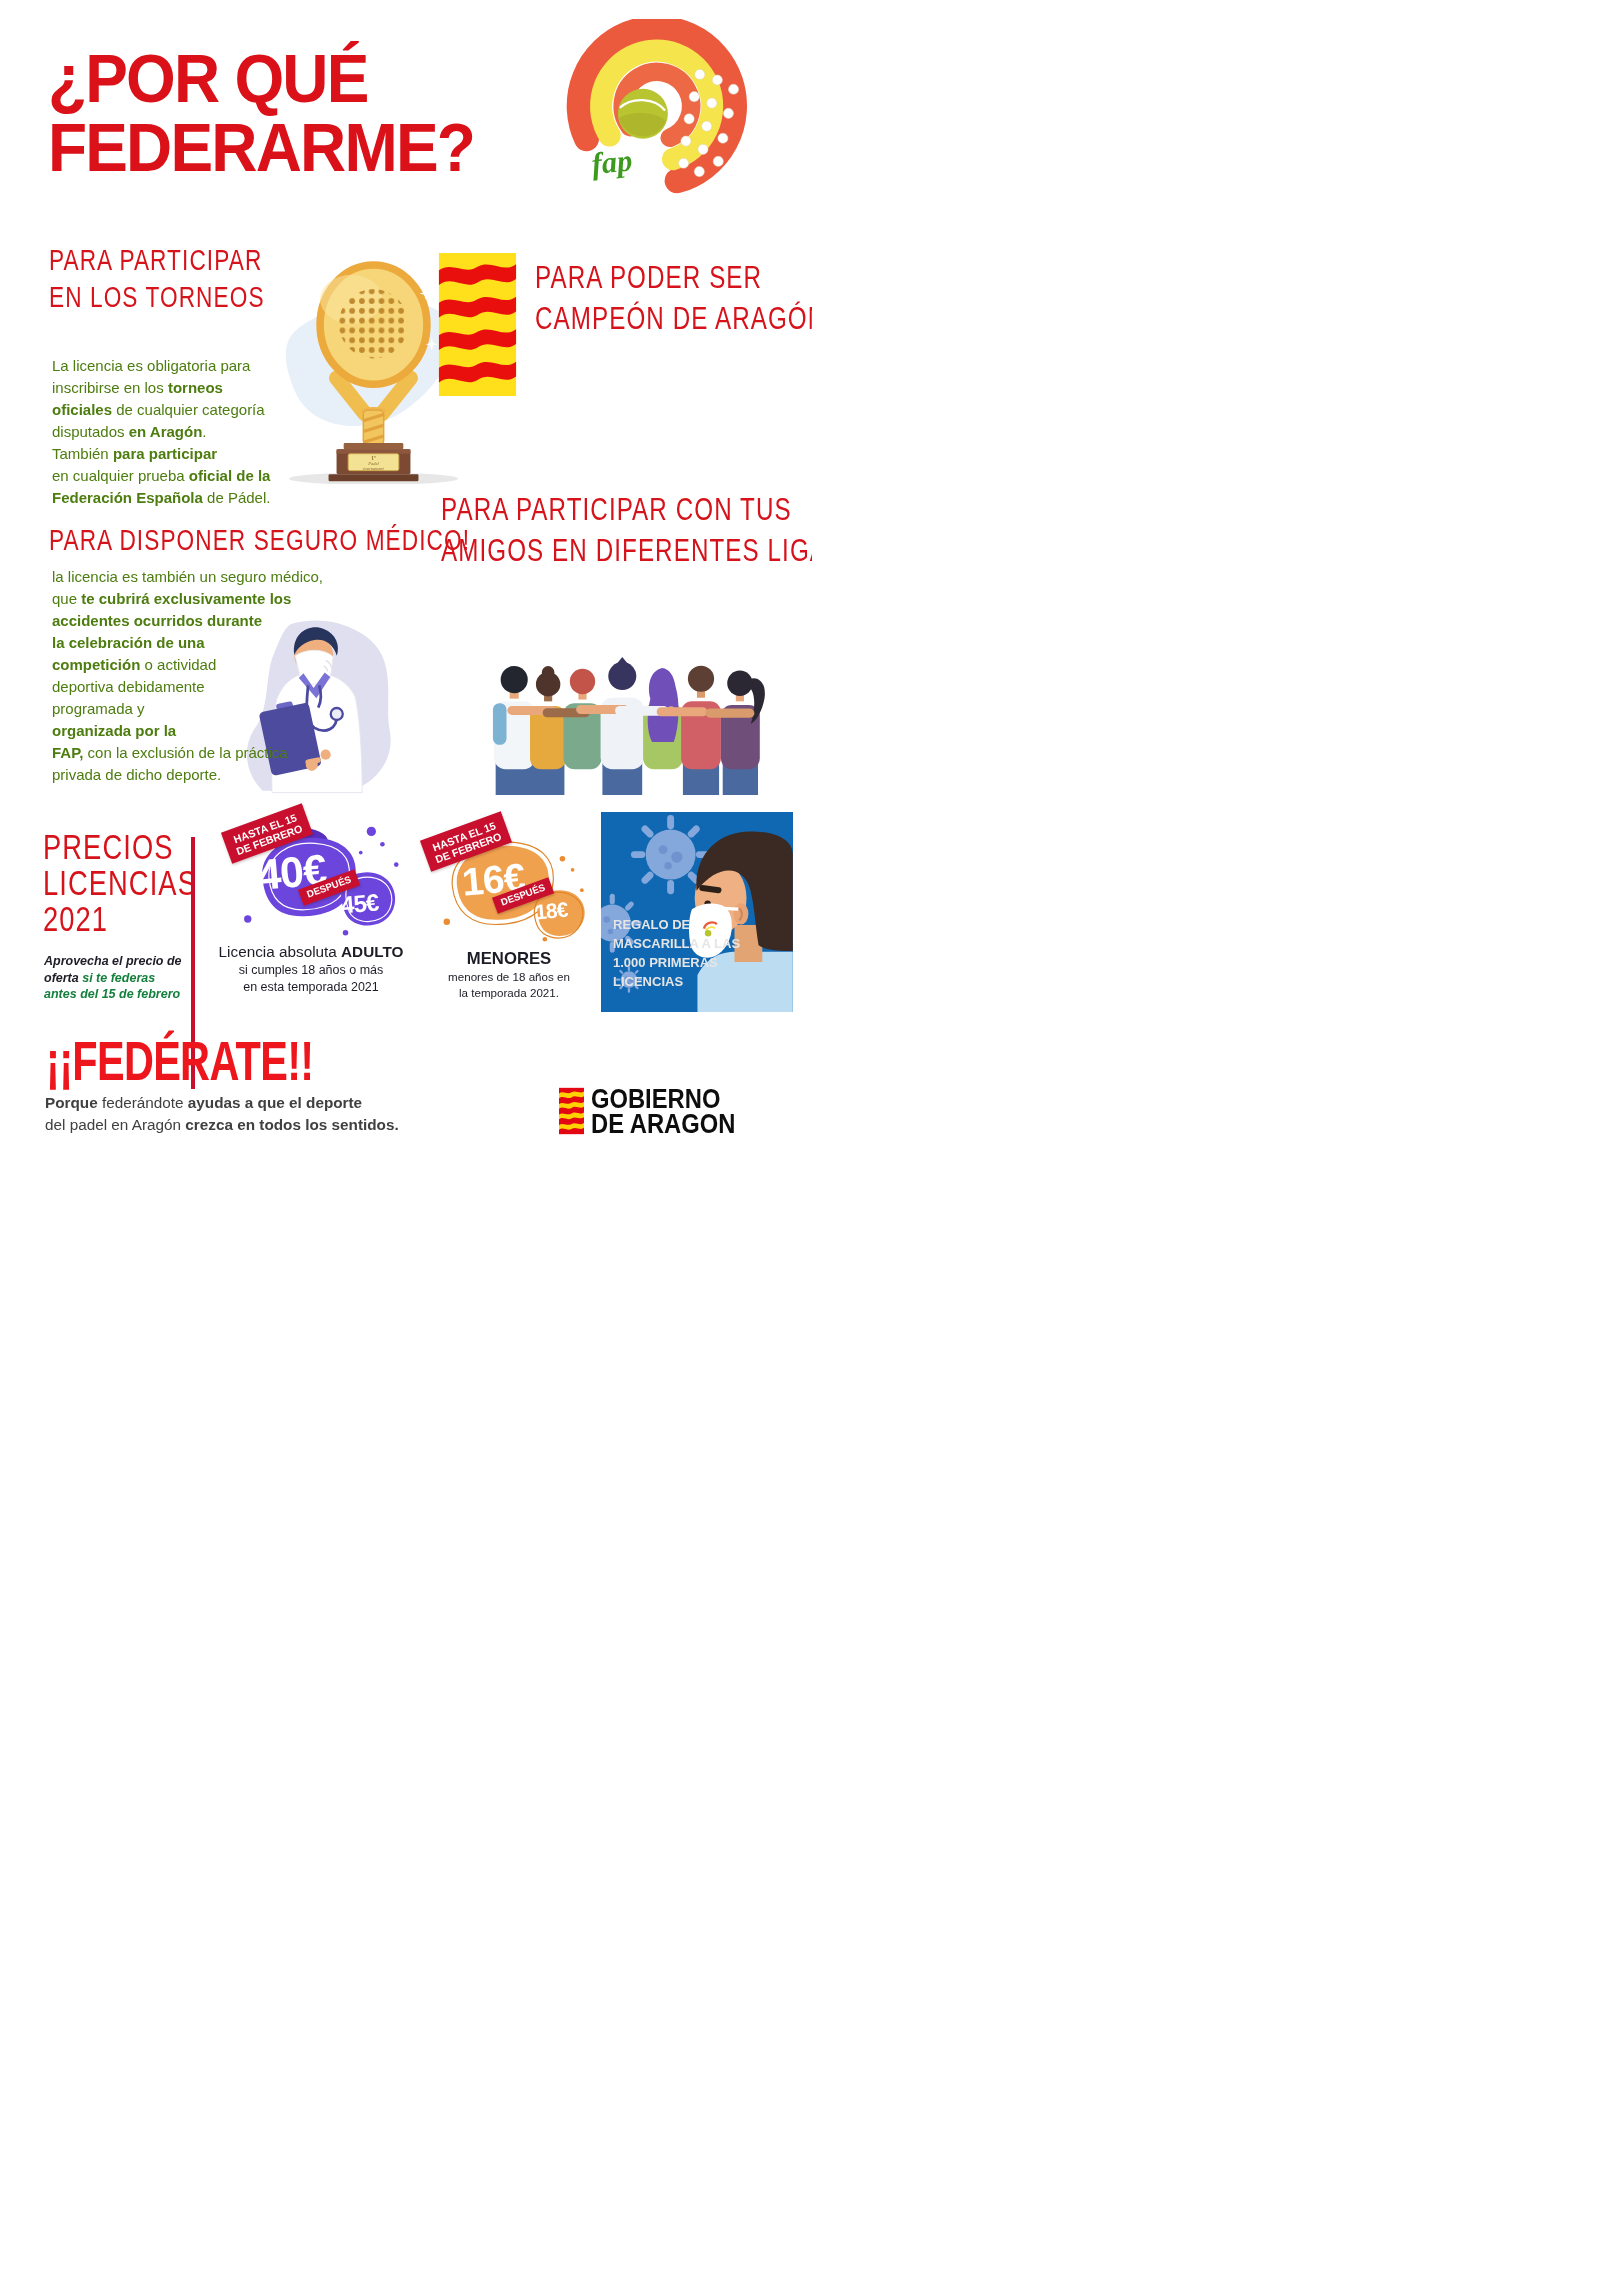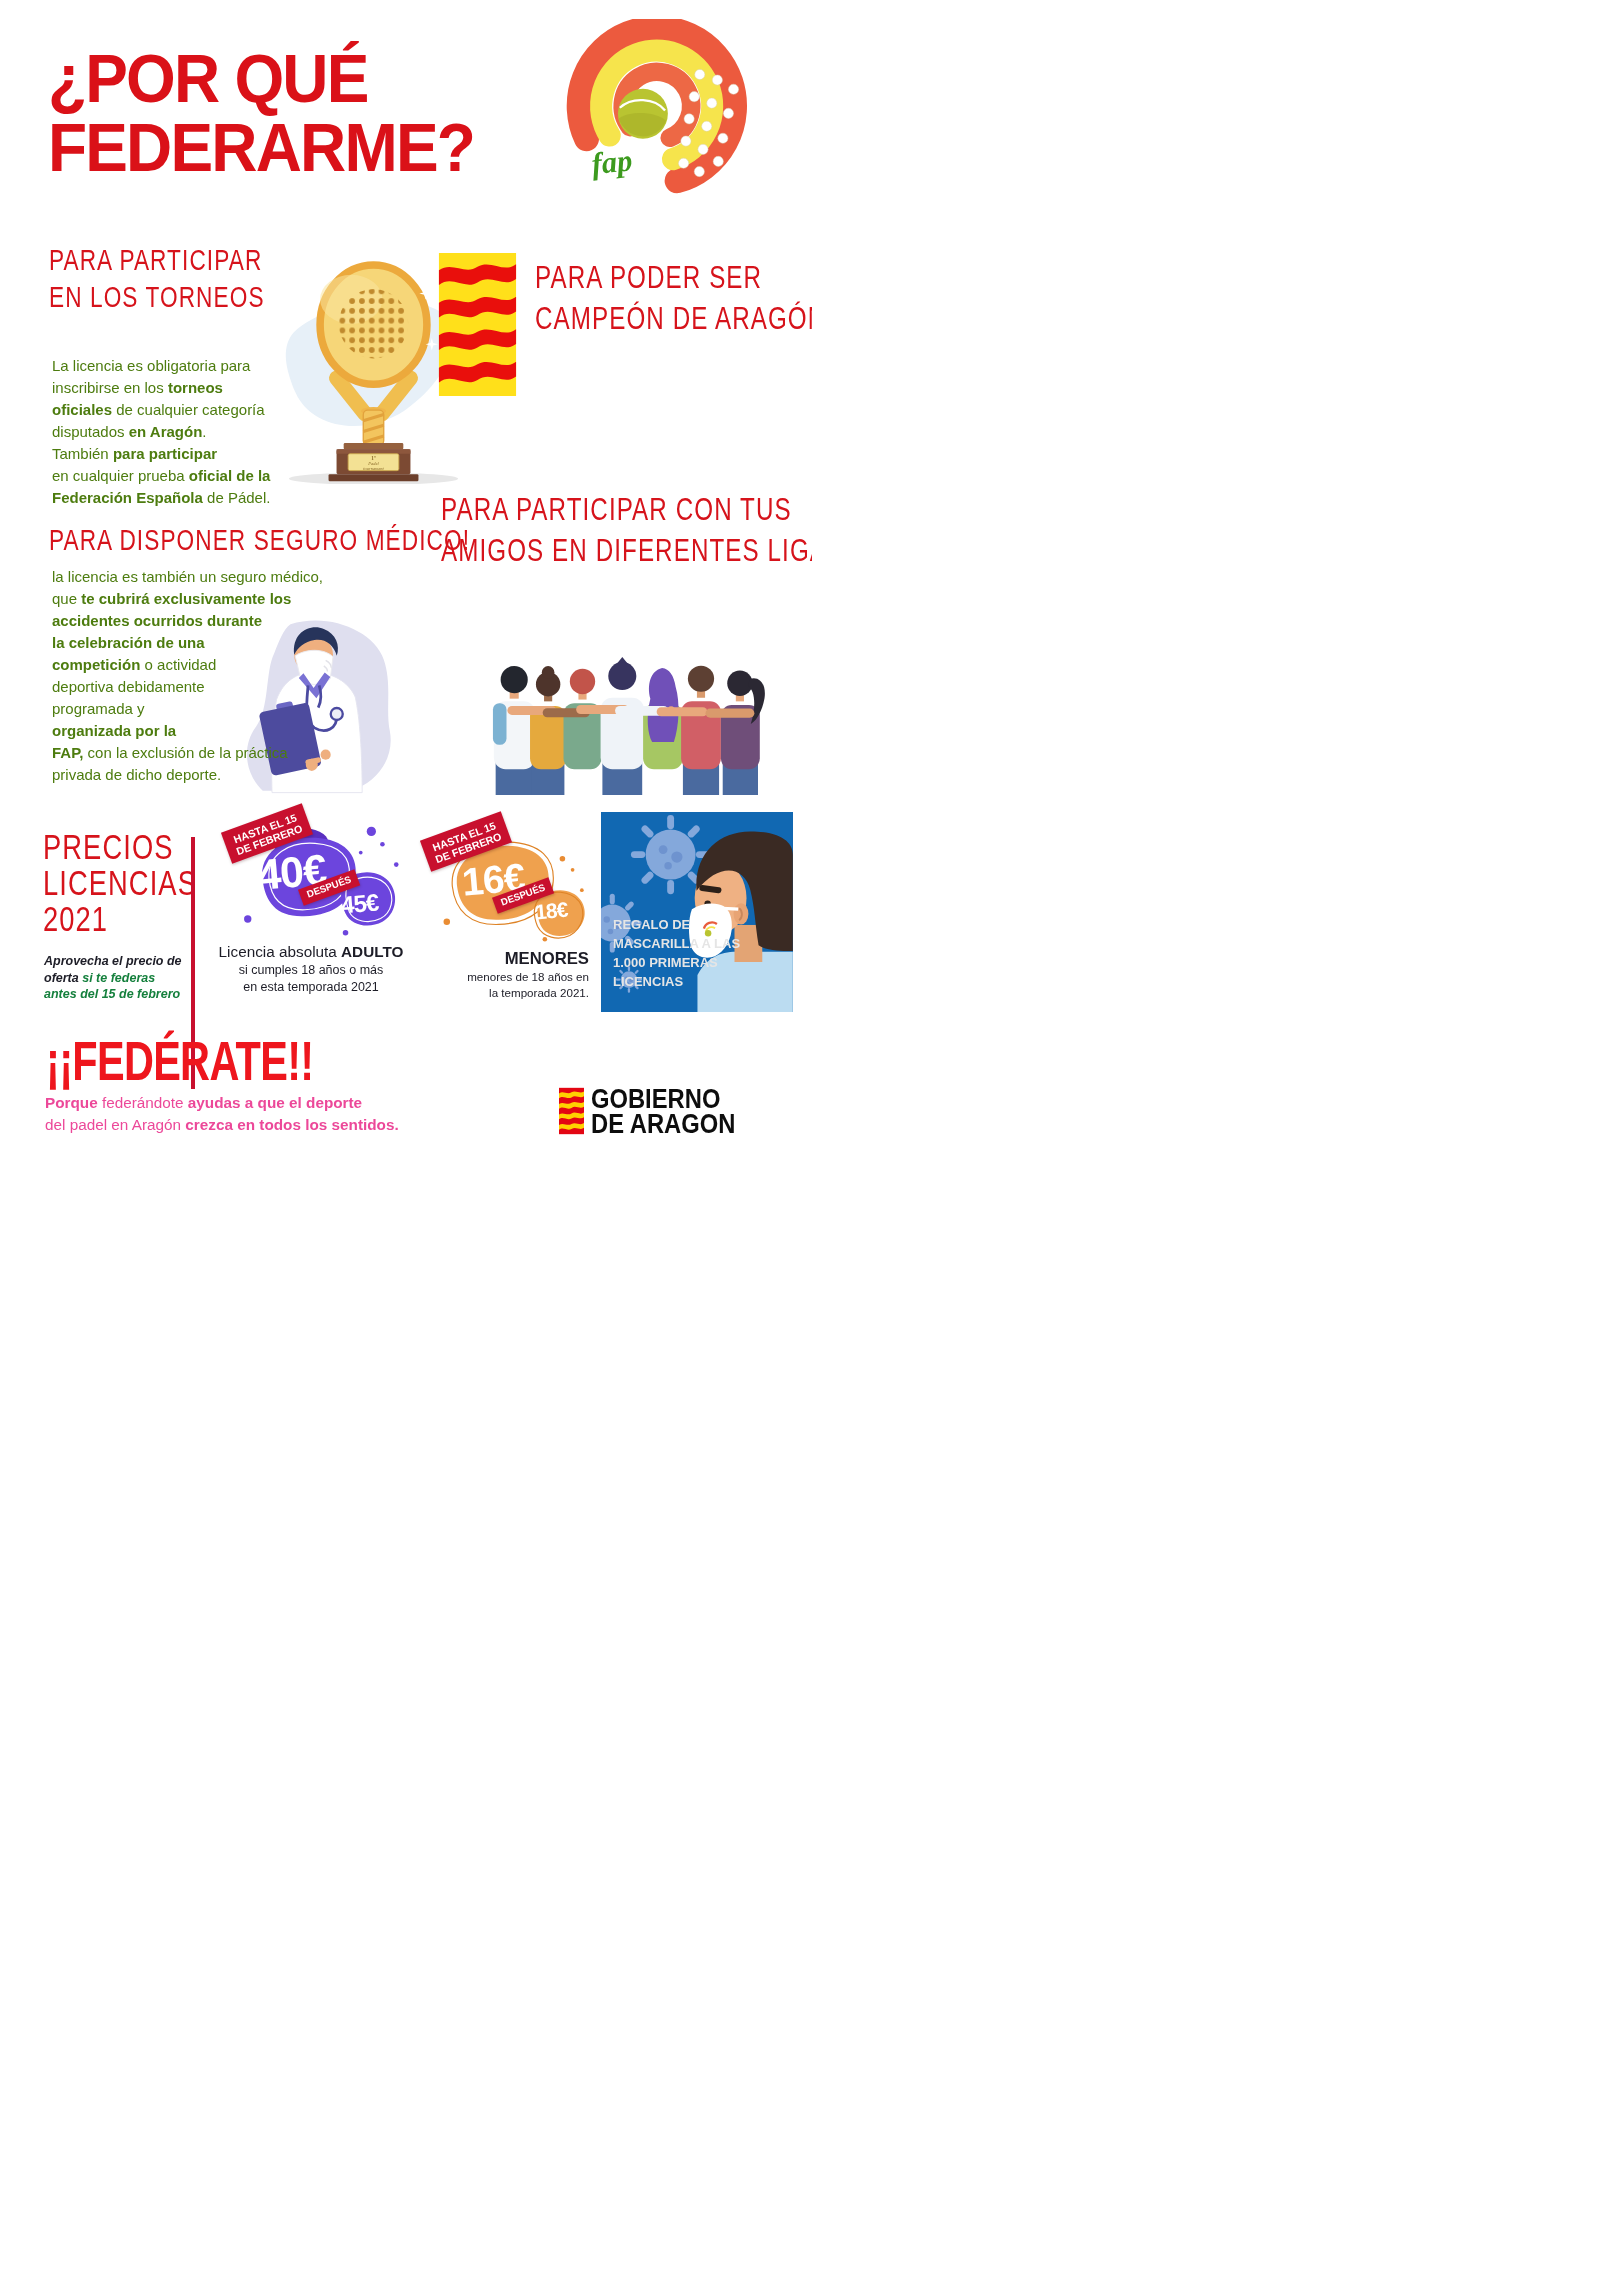--- a/index.html
+++ b/index.html
@@ -25,21 +25,21 @@
   .price{position:absolute;color:#fff;font-weight:800;letter-spacing:-0.9px;white-space:nowrap;}
   .ribbon{position:absolute;background:#c8102e;color:#fff;font-weight:700;text-align:center;
           transform:rotate(-20deg);transform-origin:center;box-shadow:0 1.4px 2.8px rgba(60,0,10,.25);}
   .ribbon.two{font-size:10.6px;line-height:12px;padding:4.6px 8.3px;}
   .ribbon.one{font-size:9.7px;line-height:10.2px;padding:3.2px 7px;}
   .cap-center{text-align:center;}
   .mask-panel{background:#1168b2;overflow:hidden;}
   .mask-text{position:absolute;color:#e5e5e5;font-weight:700;font-size:13px;line-height:19px;white-space:nowrap;}
   .federate{font-size:56px;font-weight:900;color:#ee161d;letter-spacing:-0.9px;
             transform:scaleX(0.74);transform-origin:left top;white-space:nowrap;}
-  .closing{font-size:15.3px;line-height:22px;color:#ec4899;}
+  .closing{font-size:15.3px;line-height:22px;color:#404040;}
   .gov-text{font-size:27px;line-height:25.4px;font-weight:900;color:#0d0d0d;letter-spacing:0px;
             transform:scaleX(0.88);transform-origin:left top;white-space:nowrap;}
   svg text{font-family:"Liberation Serif",serif;}
 </style>
 </head>
 <body>
 
 <div id="page">
 
   <div class="abs title" style="left:48px;top:44px;">
@@ -252,21 +252,21 @@
       </g>
     </svg>
     <div class="price" style="left:33px;top:27px;font-size:39px;transform:rotate(-5deg);">16€</div>
     <div class="ribbon two" style="left:-6.5px;top:-5.6px;">
       <span>HASTA EL 15</span><br>
       <span>DE FEBRERO</span>
     </div>
     <div class="ribbon one" style="left:64px;top:56px;">DESPUÉS</div>
     <div class="price" style="left:106px;top:68px;font-size:21px;transform:rotate(-5deg);">18€</div>
   </div>
-  <div class="abs cap-center" style="left:429px;top:948px;width:160px;text-align:right;">
+  <div class="abs cap-center" style="left:429px;top:948px;width:160px;">
     <div class="b" style="font-size:16.7px;line-height:21px;">MENORES</div>
     <div style="font-size:11.6px;line-height:15.7px;">menores de 18 años en</div>
     <div style="font-size:11.6px;line-height:15.7px;">la temporada 2021.</div>
   </div>
 
   <div class="abs mask-panel" style="left:601px;top:812px;width:192px;height:200px;">
     <svg width="192" height="200" viewBox="0 0 414 432" style="position:absolute;left:0;top:0;">
       <defs>
         <g id="virus">
           <g stroke="#84A8DB" stroke-width="11" stroke-linecap="round">

